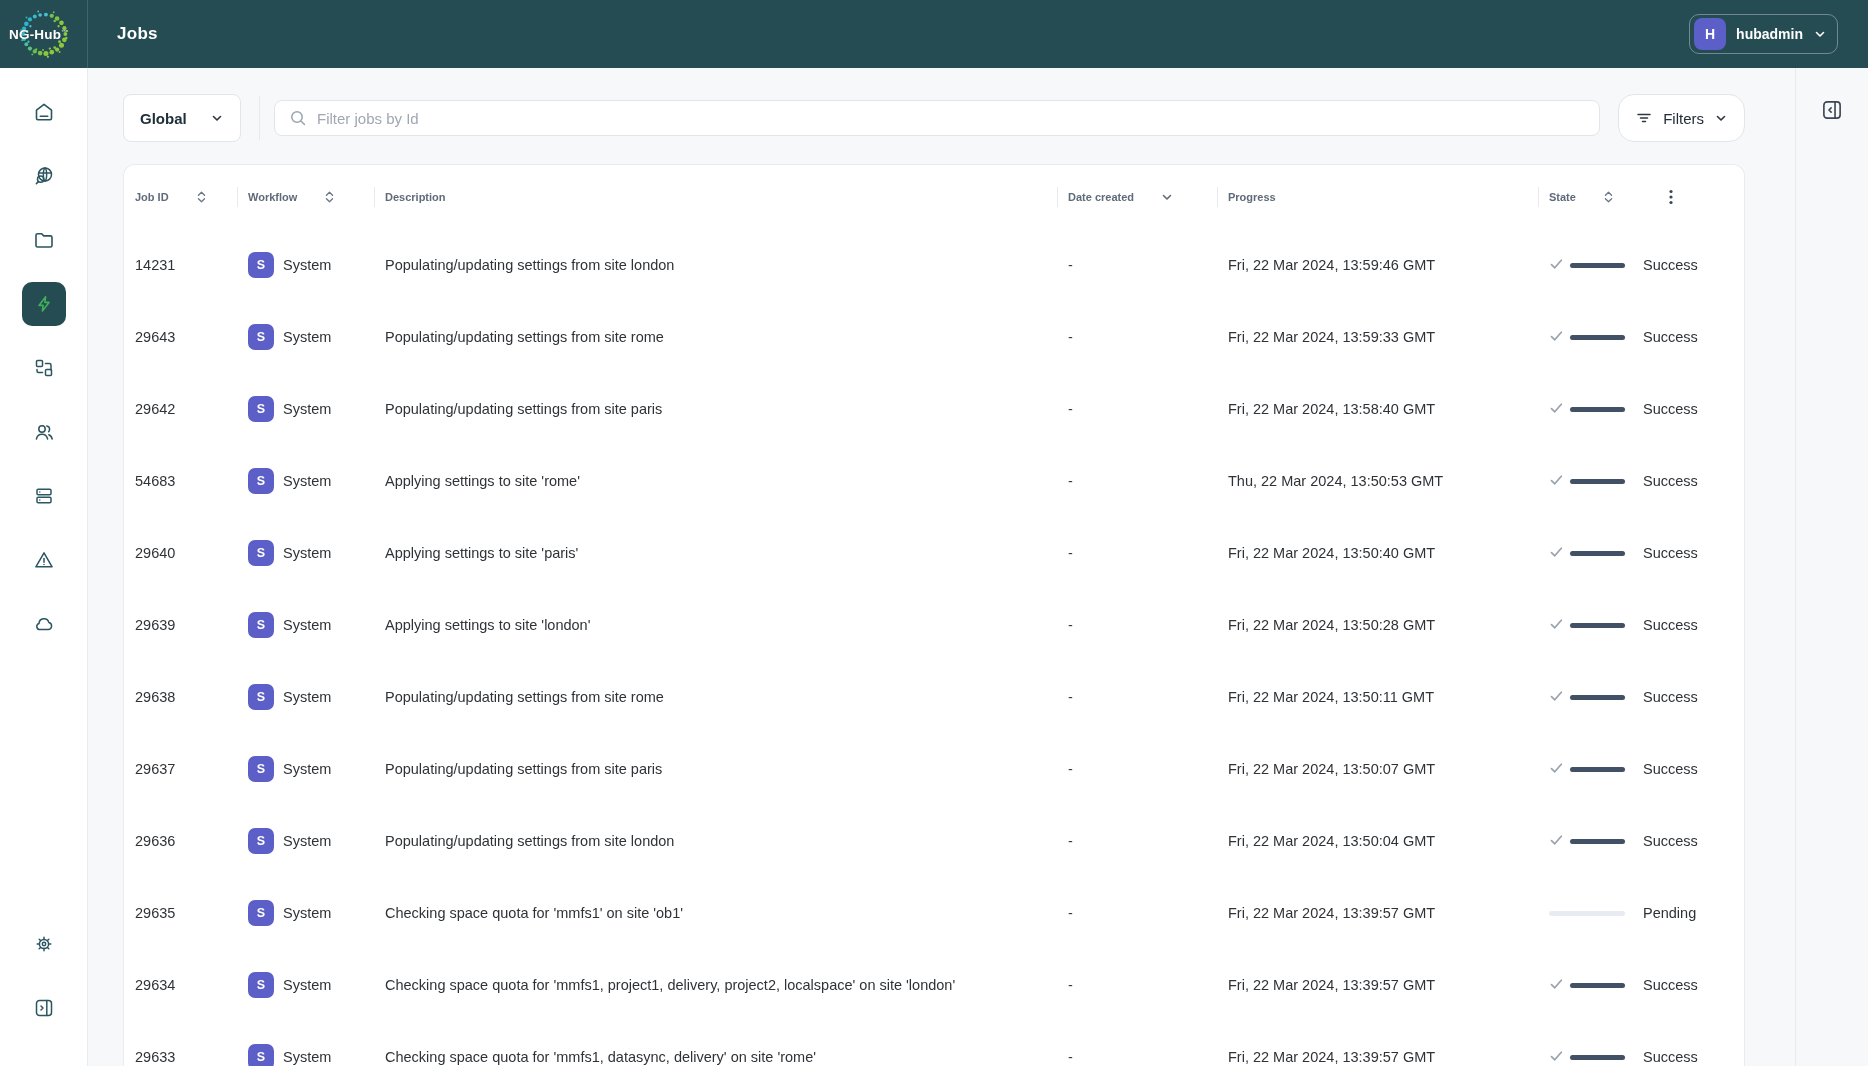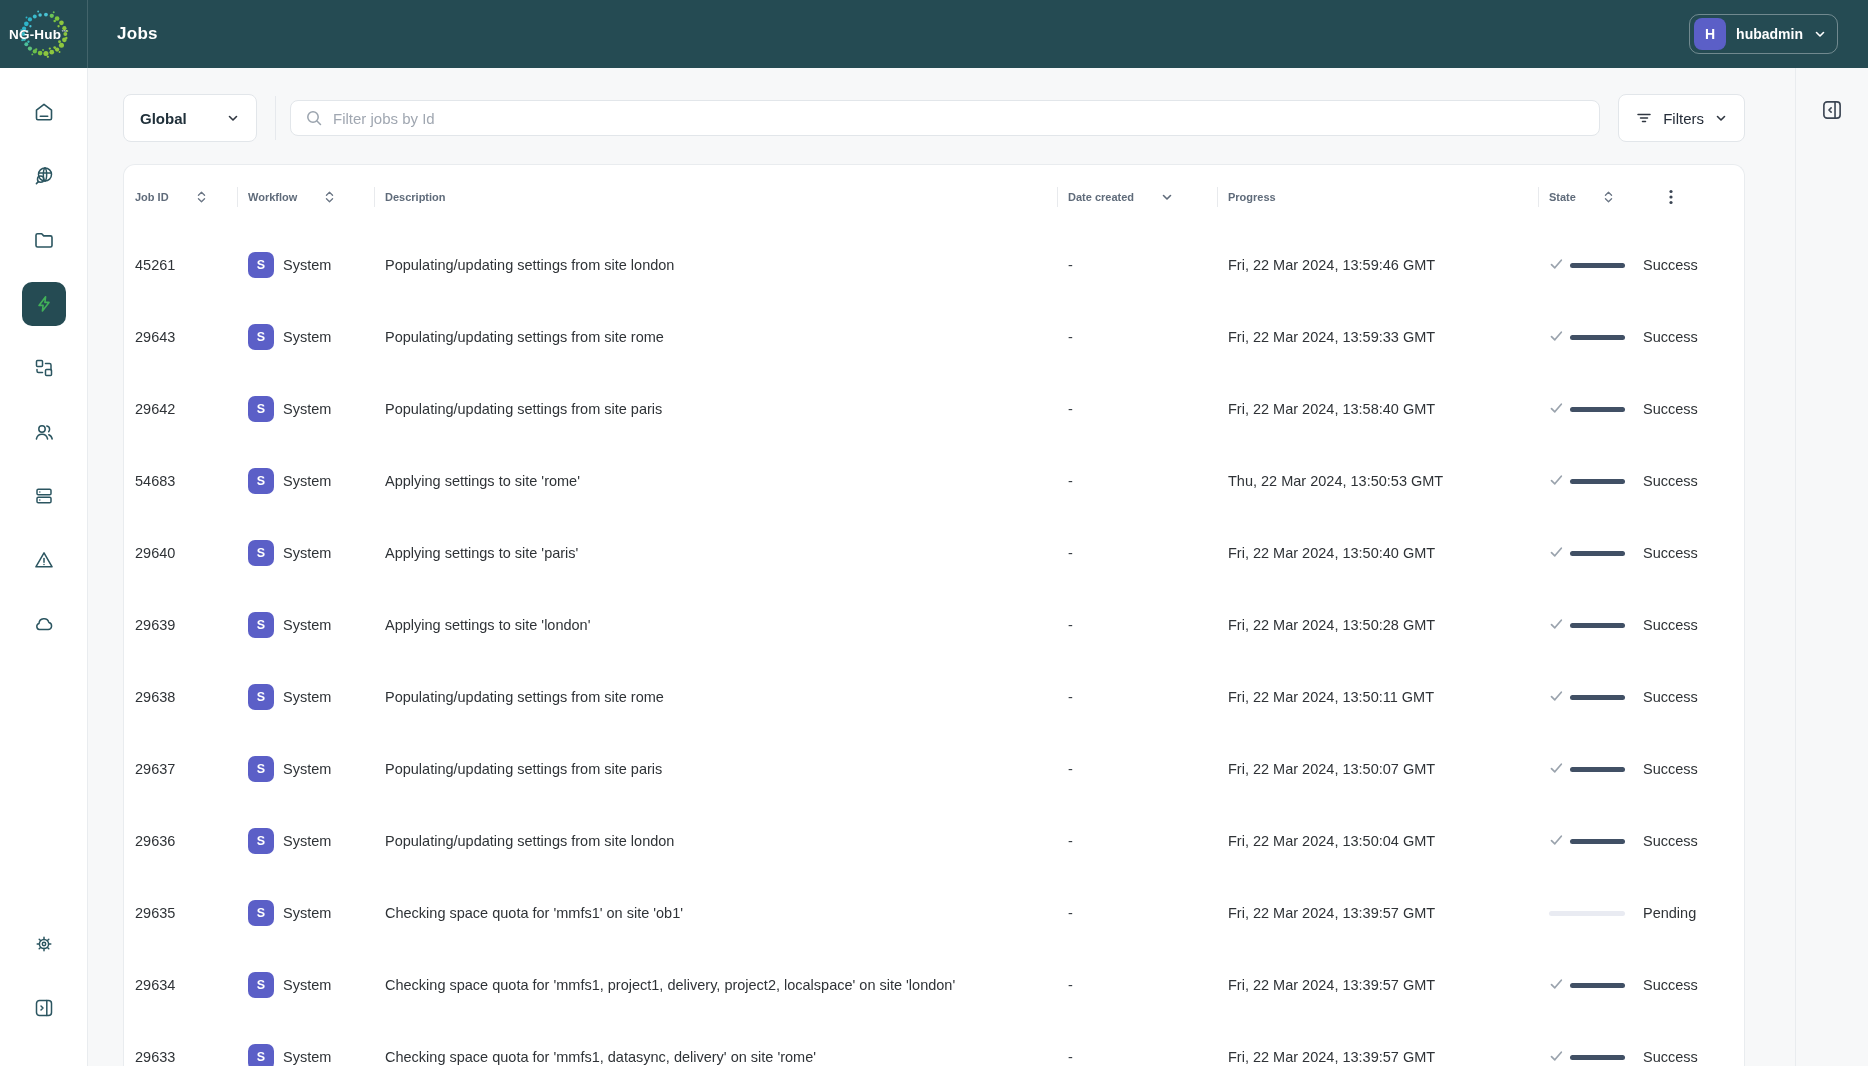--- a/index.html
+++ b/index.html
@@ -34,30 +34,30 @@
   
   .right-rail { position:fixed; top:68px; right:0; bottom:0; width:73px; background:#f7f8f9;
     border-left:1px solid #e9ecef; display:flex; justify-content:center; padding-top:26px; z-index:10; }
   .rail-btn { width:32px; height:32px; display:flex; align-items:center; justify-content:center;
     cursor:pointer; border-radius:6px; }
 
   
   .main { position:absolute; top:68px; left:88px; right:73px; bottom:0; padding:26px 0 0 35px; }
 
   .toolbar { width:1622px; display:flex; align-items:center; margin-bottom:22px; }
-  .scope-btn { width:134px; height:48px; background:#fff; border:1px solid #e2e6ea; border-radius:8px;
+  .scope-btn { width:118px; height:48px; background:#fff; border:1px solid #e2e6ea; border-radius:8px;
     display:flex; align-items:center; justify-content:space-between; padding:0 16px; cursor:pointer; }
   .scope-btn .lbl { font-size:15px; font-weight:600; color:#20303a; }
   .scope-divider { width:1px; height:44px; background:#e6e9ed; margin:0 14px 0 18px; }
   .search-box { flex:1; height:36px; background:#fff; border:1px solid #e2e6ea; border-radius:8px;
     display:flex; align-items:center; padding:0 14px; gap:10px; margin-right:18px; }
   .search-box input { flex:1; border:none; outline:none; font-size:15px; color:#333;
     font-family:"Liberation Sans", sans-serif; background:transparent; }
   .search-box input::placeholder { color:#a0a7b1; }
-  .filters-btn { height:48px; background:#fff; border:1px solid #e2e6ea; border-radius:8px;
+  .filters-btn { height:48px; background:#fff; border:1px solid #e2e6ea; border-radius:16px;
     display:flex; align-items:center; gap:10px; padding:0 16px; cursor:pointer; }
   .filters-btn .lbl { font-size:15px; color:#242c38; }
 
   
   .card { width:1622px; background:#fff; border:1px solid #e9ecef; border-bottom:none;
     border-radius:12px 12px 0 0; height:940px; overflow:hidden; }
   .grid-row { display:grid; grid-template-columns:113px 137px 683px 160px 321px 94px 78px 36px; }
   .thead { height:64px; align-items:center; }
   .th { position:relative; height:100%; display:flex; align-items:center; gap:26px;
     padding-left:11px; color:#5f6b7a; font-size:11px; cursor:pointer; white-space:nowrap;font-weight:bold; }
@@ -308,21 +308,21 @@
         <div class="th-kebab">
         <svg width="16" height="18" viewBox="0 0 16 18" fill="#3c4654">
             <circle cx="8" cy="3.5" r="1.6"></circle>
             <circle cx="8" cy="9" r="1.6"></circle>
             <circle cx="8" cy="14.5" r="1.6"></circle>
           </svg>
       </div>
     </div>
     <div id="tbody">
         <div class="grid-row tr">
-    <div class="td">45261</div>
+    <div class="td">14231</div>
     <div class="td creator">
       <span class="row-avatar">S</span>
       <span>System</span>
     </div>
     <div class="td">Populating/updating settings from site london</div>
     <div class="td muted">-</div>
     <div class="td">Fri, 22 Mar 2024, 13:59:46 GMT</div>
     <div class="td prog">
       <span class="check"><svg width="15" height="14" viewBox="0 0 15 14" fill="none" stroke="#9aa3ad" stroke-width="1.7" stroke-linecap="round" stroke-linejoin="round">
                 <path d="M2.5 7.6 5.8 10.8 12.3 3.2"></path>

